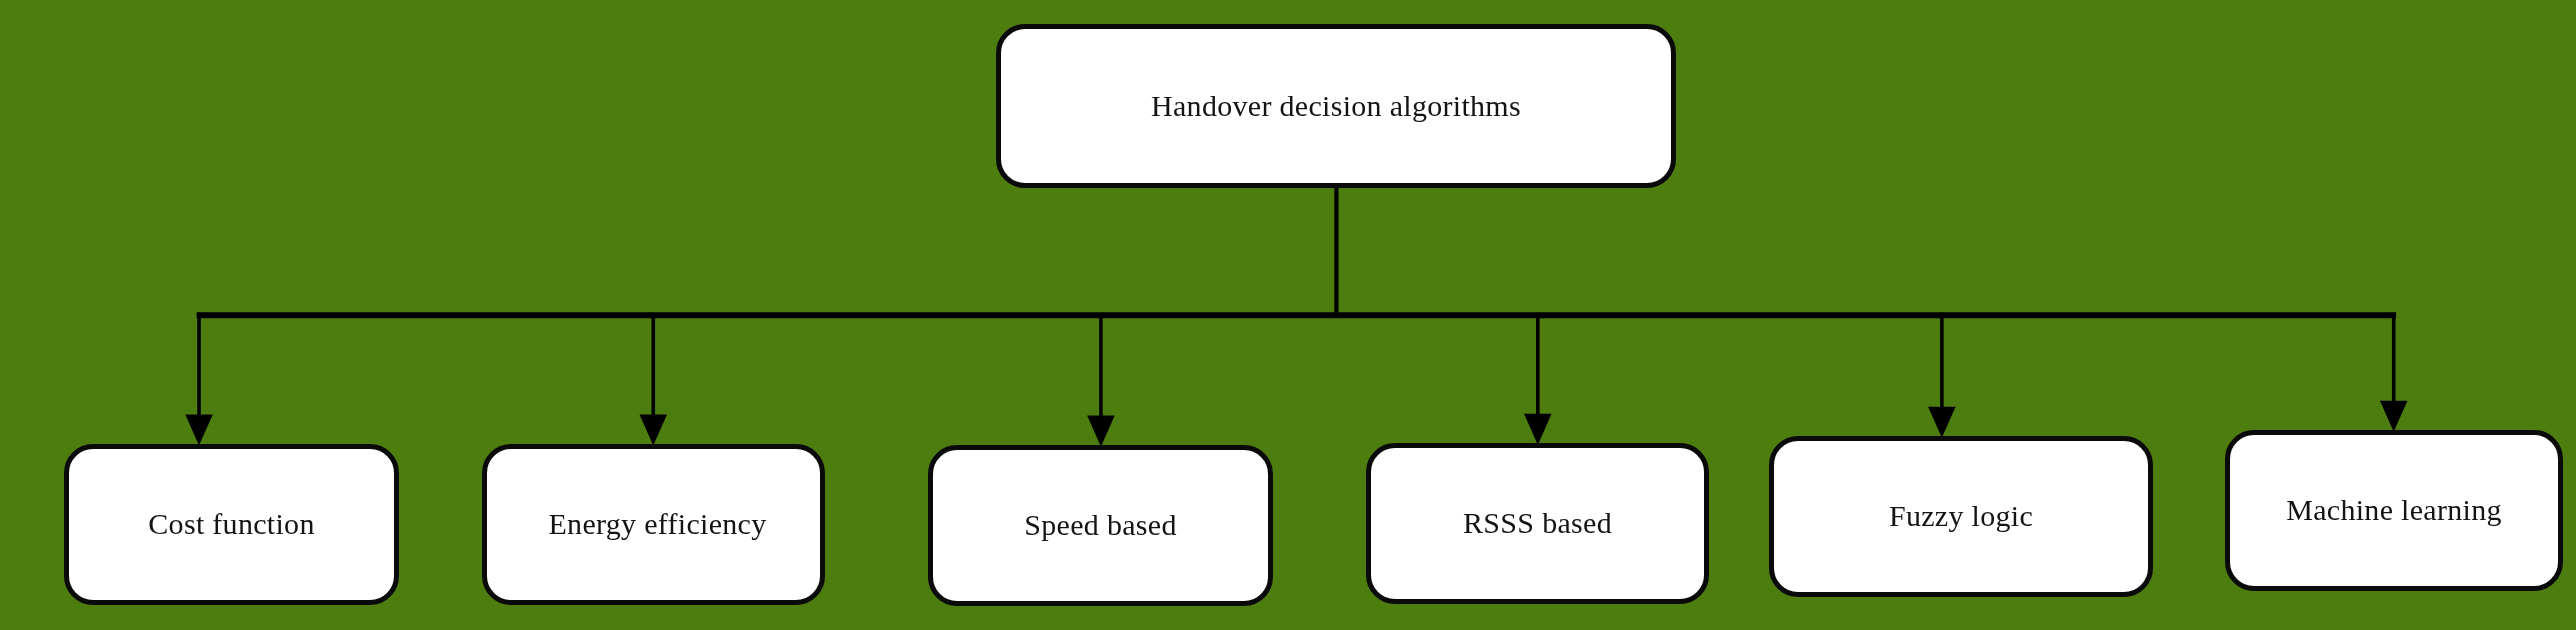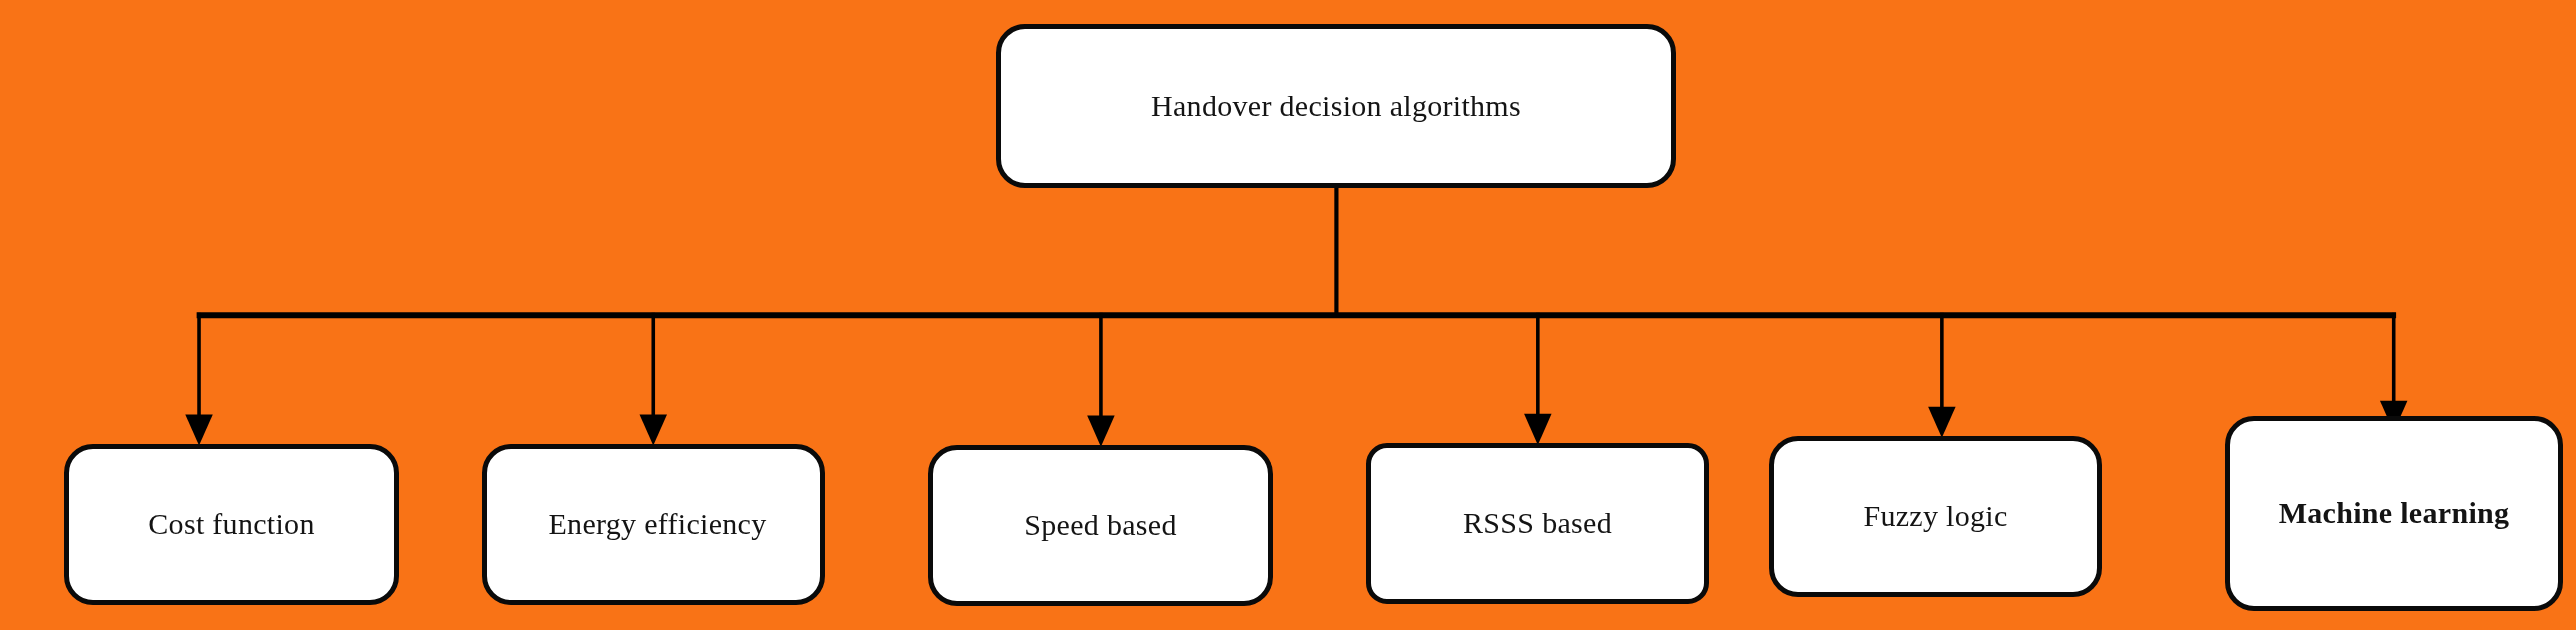--- a/index.html
+++ b/index.html
@@ -4,21 +4,21 @@
 <style>
   html, body {
     margin: 0;
     padding: 0;
     background: #ffffff;
   }
   .canvas {
     position: relative;
     width: 2576px;
     height: 631px;
-    background: #f97316;
+    background: #4d7c0f;
     font-family: "Liberation Serif", "DejaVu Serif", serif;
     overflow: hidden;
   }
   .connectors {
     position: absolute;
     left: 0;
     top: 0;
     width: 2576px;
     height: 631px;
   }
@@ -39,23 +39,23 @@
     line-height: 1.15;
     letter-spacing: 0.3px;
     padding: 0 18px;
   }
   
   .n-root { left: 996px; top: 24px;  width: 680px; height: 164px; }
   
   .n-c0 { left: 32px;   top: 444px; width: 335px; height: 161px; margin-left: 32px; }
   .n-c1 { left: 482px;  top: 444px; width: 343px; height: 161px; padding-left: 8px; }
   .n-c2 { left: 928px; top: 445px; width: 345px; height: 161px; justify-content: center; }
-  .n-c3 { left: 1366px; top: 443px; width: 343px; height: 161px; border-radius: 21px; }
-  .n-c4 { left: 1769px; top: 436px; width: 333px; height: 161px; }
-  .n-c5 { left: 2225px; top: 416px; width: 338px; height: 195px; font-weight: bold; }
+  .n-c3 { left: 1366px; top: 443px; width: 343px; height: 161px; }
+  .n-c4 { left: 1769px; top: 436px; width: 384px; height: 161px; }
+  .n-c5 { left: 2225px; top: 430px; width: 338px; height: 161px; }
 </style>
 </head>
 <body>
 
 <div class="canvas">
 
   <svg class="connectors" viewBox="0 0 4310 1055" xmlns="http://www.w3.org/2000/svg">
 
     <line x1="2236" y1="312" x2="2236" y2="527" stroke="#000000" stroke-width="7"></line>
 

